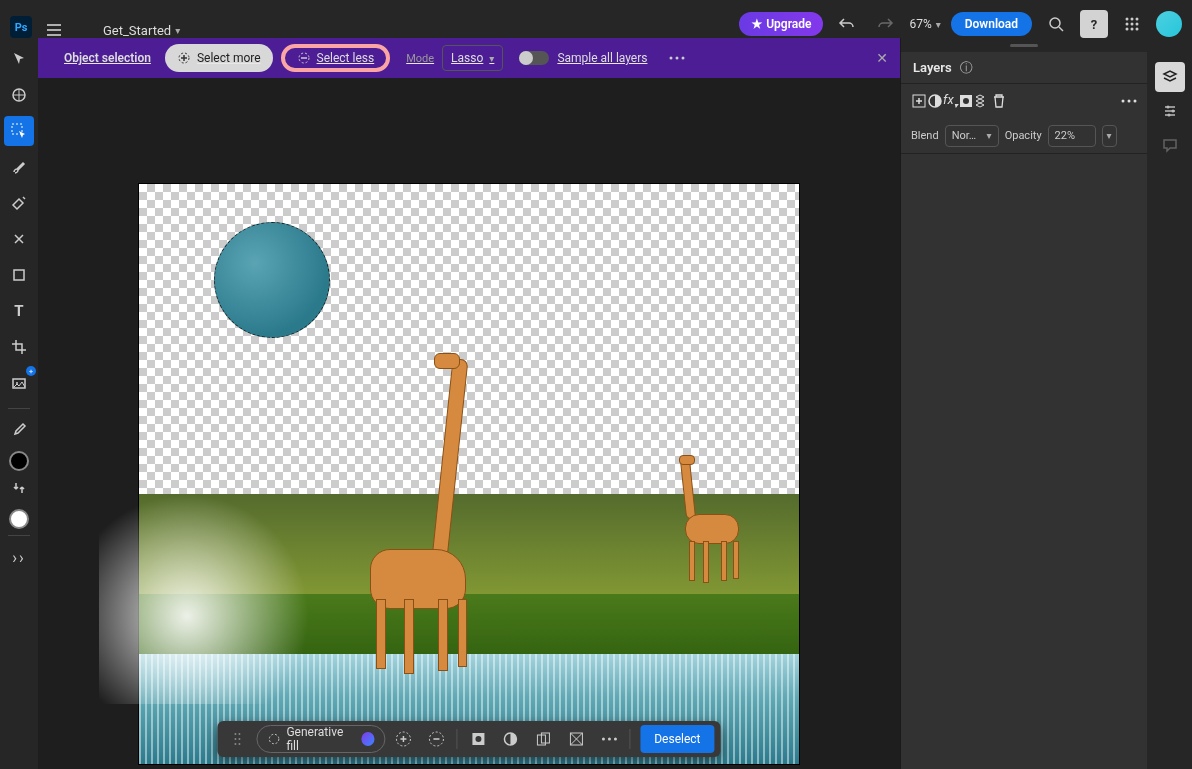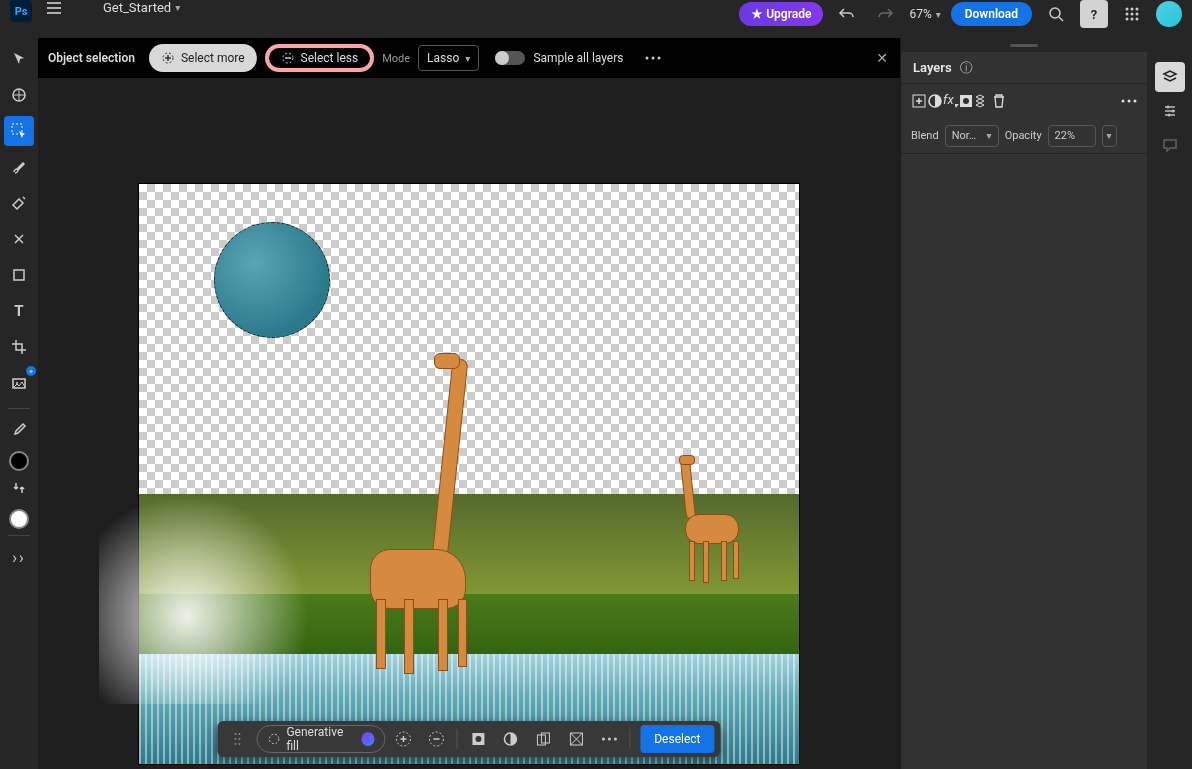--- a/index.html
+++ b/index.html
@@ -1,37 +1,37 @@
 <!DOCTYPE html>
 <html><head>
 <meta charset="utf-8">
 <style>
   * { box-sizing: border-box; margin: 0; padding: 0; font-family: -apple-system, BlinkMacSystemFont, "Segoe UI", Roboto, sans-serif; }
   body { width: 1192px; height: 769px; background: #1e1e1e; color: #e8e8e8; overflow: hidden; position: relative; }
   
   
-  .topbar { height: 38px; background: #262626; display: flex; align-items: flex-start; padding: 0 10px; font-size: 13px; }
+  .topbar { height: 38px; background: #262626; display: flex; align-items: flex-end; padding: 0 10px; font-size: 13px; }
   .ps-logo { width: 22px; height: 22px; border-radius: 4px; background: #001e36; display:flex; align-items:center; justify-content:center; color:#31a8ff; font-weight:700; font-size:11px; margin-right: 14px;}
   .topbar .menu-icon { width: 16px; margin-right: 18px; cursor:pointer;}
   .doc-name { color: #ddd; cursor:pointer; display:flex; align-items:center; gap:4px;margin-left:23px;}
   .top-right { margin-left:auto; display:flex; align-items:center; gap:10px; }
   .upgrade-btn { background: linear-gradient(90deg,#6a3ae4,#8338ec); color:#fff; border:none; border-radius:14px; padding:5px 12px; font-size:12px; font-weight:600; cursor:pointer; display:flex; align-items:center; gap:4px;}
   .icon-btn { width:28px; height:28px; display:flex; align-items:center; justify-content:center; cursor:pointer; border-radius:4px; color:#ccc;}
   .zoom { font-size:12px; color:#ddd; display:flex; align-items:center; gap:4px; cursor:pointer;}
   .download-btn { background:#1473e6; color:#fff; border:none; border-radius:14px; padding:5px 14px; font-size:12px; font-weight:600; cursor:pointer;}
   .help-btn { width:28px; height:28px; background:#d3d3d3; border-radius:4px; display:flex; align-items:center; justify-content:center; color:#262626; font-weight:700; cursor:pointer;}
   .avatar { width:26px; height:26px; border-radius:50%; background: linear-gradient(135deg,#4dd0e1,#26c6da); cursor:pointer;}
 
   
-  .optbar { height: 40px; background: #000000; display:flex; align-items:center; padding:0 10px; font-size:12px; gap:8px; margin-left:38px; margin-right:292px; position:relative;}
+  .optbar { height: 40px; background: #4c1d95; display:flex; align-items:center; padding:0 26px; font-size:12px; gap:8px; margin-left:38px; margin-right:292px; position:relative;text-decoration:underline;}
   .optbar-label { color:#ddd; font-weight:600; margin-right:6px;}
   .pill { height:28px; border-radius:14px; display:flex; align-items:center; padding:0 12px; gap:6px; cursor:pointer;}
   .pill.light { background:#d8d8d8; color:#222;}
   .pill.dark { border:4px solid #fca5a5; color:#ddd;}
-  .mode-label { color:#999; font-size:11px; margin-left:0;}
+  .mode-label { color:#999; font-size:11px; margin-left:8px;}
   .mode-select { border:1px solid #555; border-radius:4px; height:26px; padding:0 8px; display:flex; align-items:center; gap:6px; cursor:pointer; color:#ddd;}
   .toggle { width:30px; height:14px; background:#555; border-radius:7px; position:relative; cursor:pointer; margin-left:8px;}
   .toggle::after { content:""; width:14px; height:14px; background:#ccc; border-radius:50%; position:absolute; left:0; top:0;}
   .close-opt { position:absolute; right:12px; color:#aaa; cursor:pointer; font-size:14px;}
 
   
   .main { position:absolute; top:38px; bottom:0; left:0; right:0; display:flex;}
   
   
   .left-tools { width:38px; background:#262626; display:flex; flex-direction:column; align-items:center; padding-top:6px; gap:2px;}

